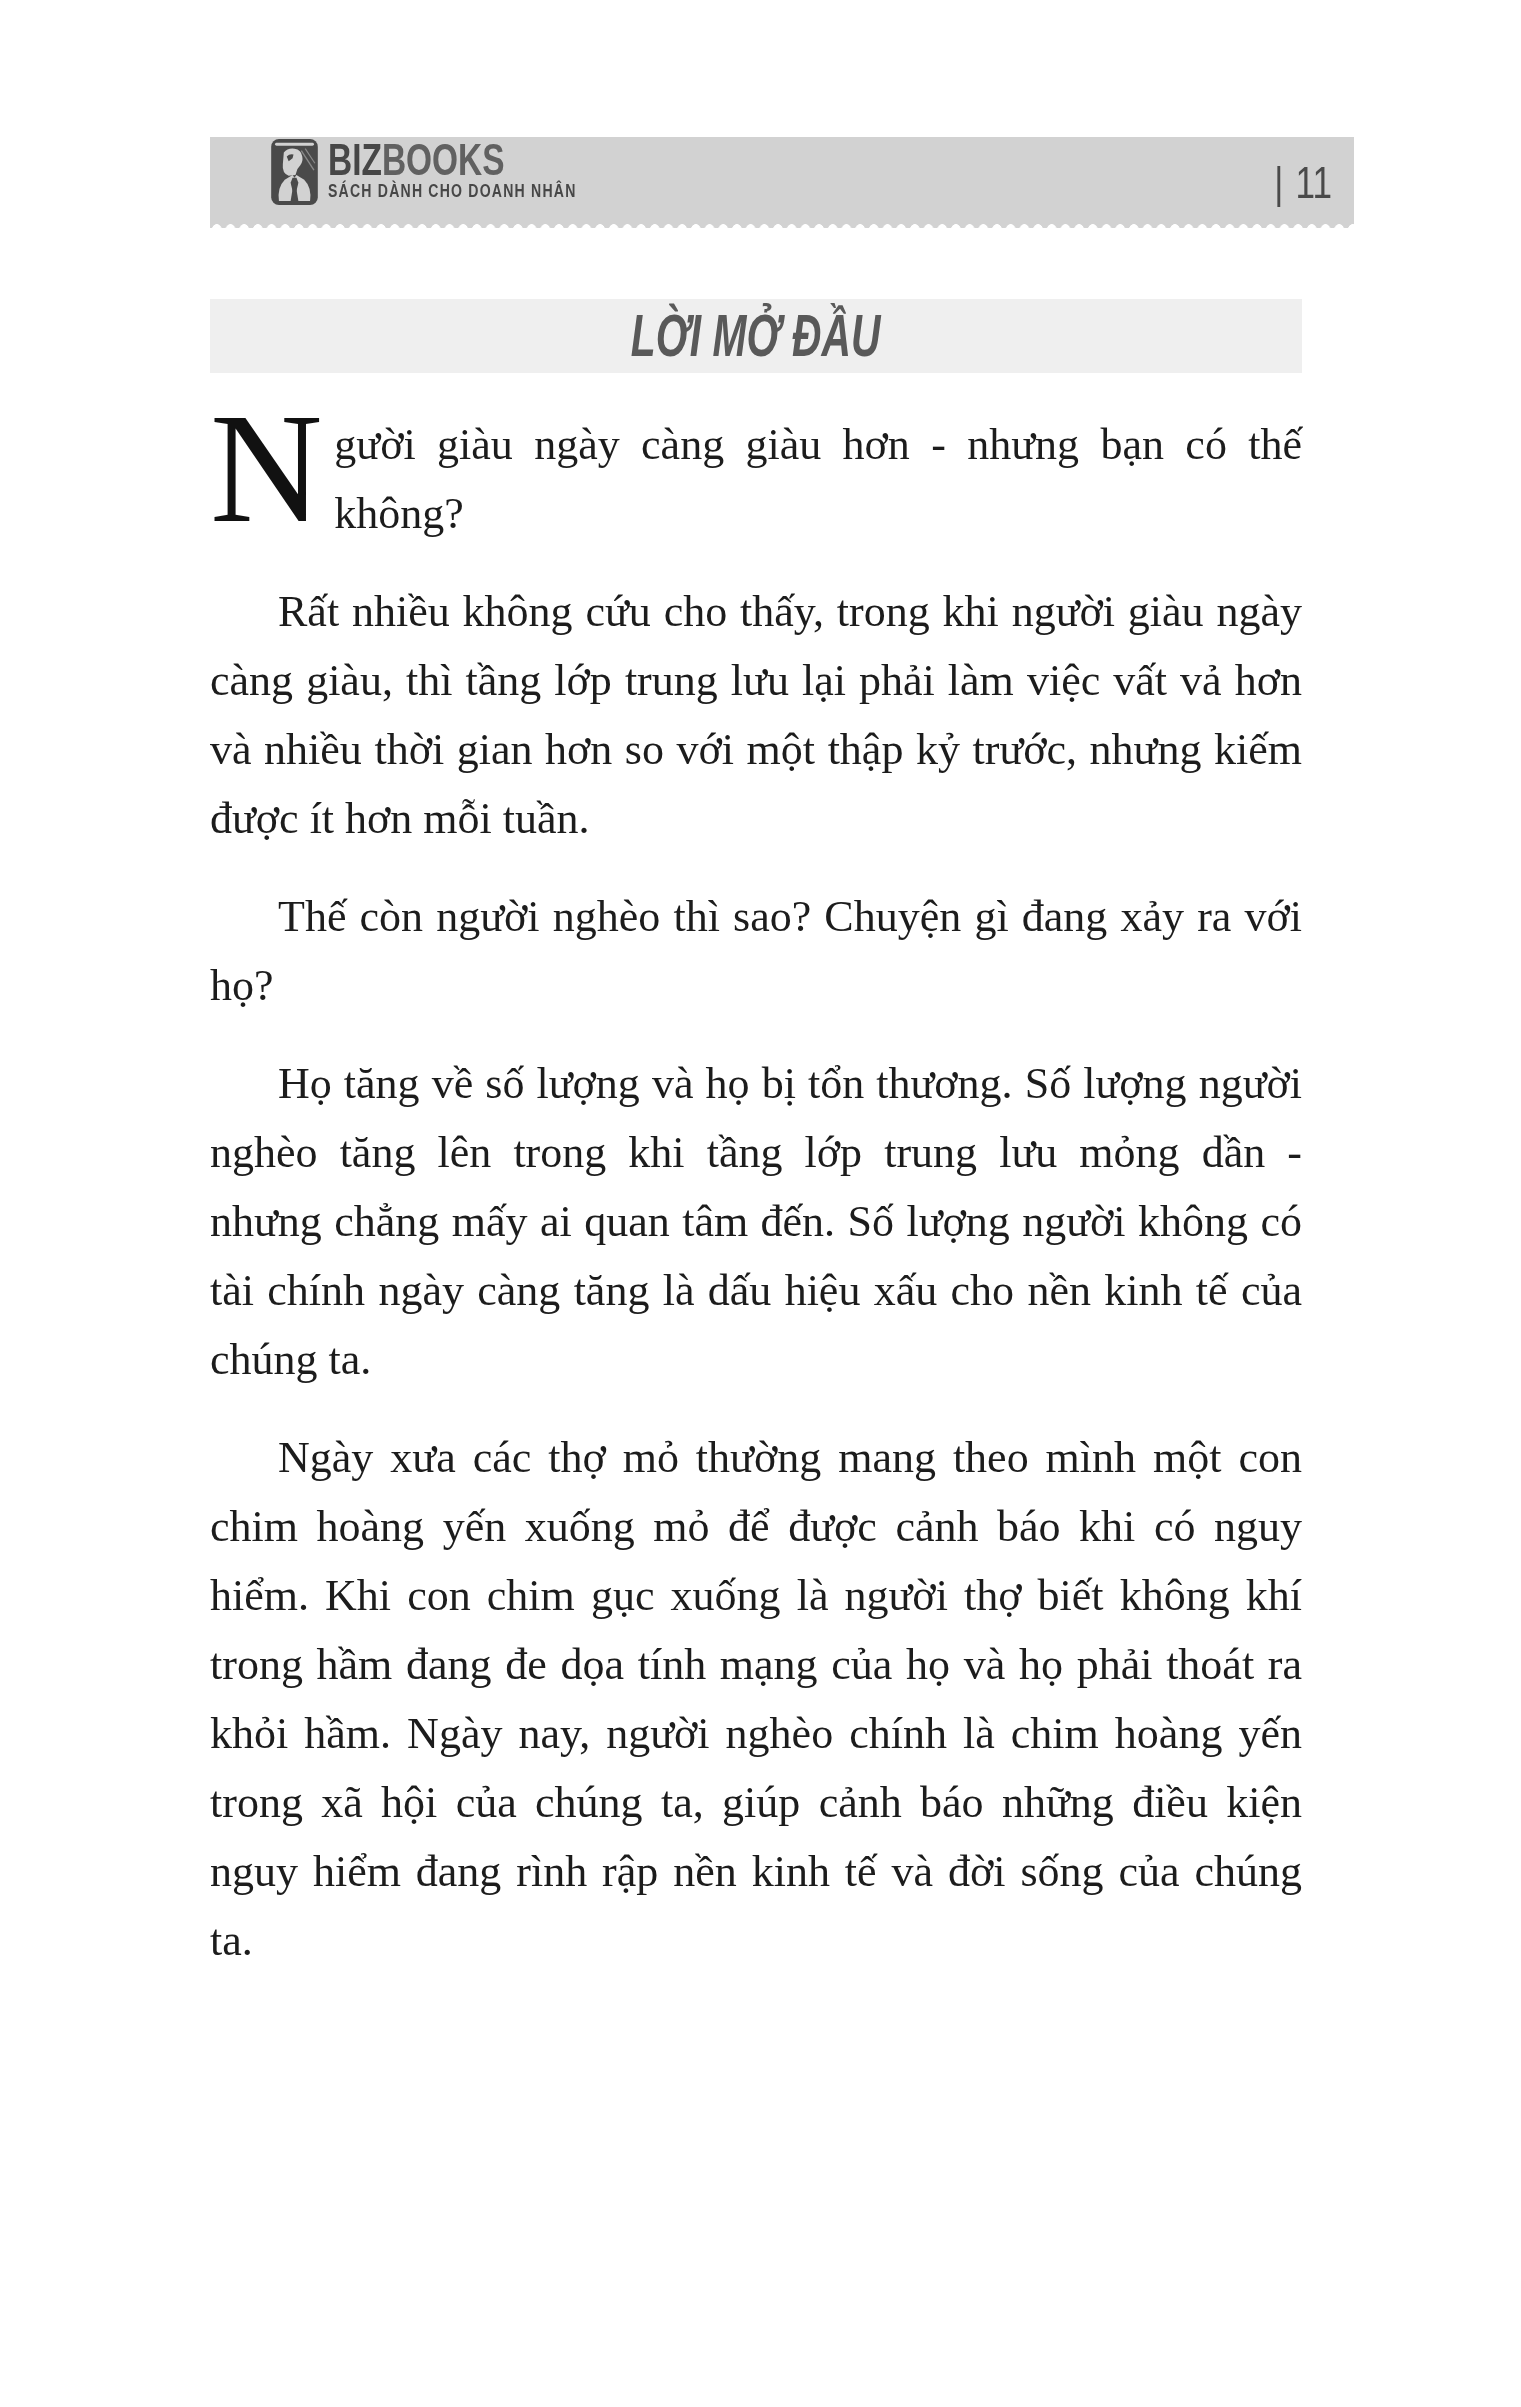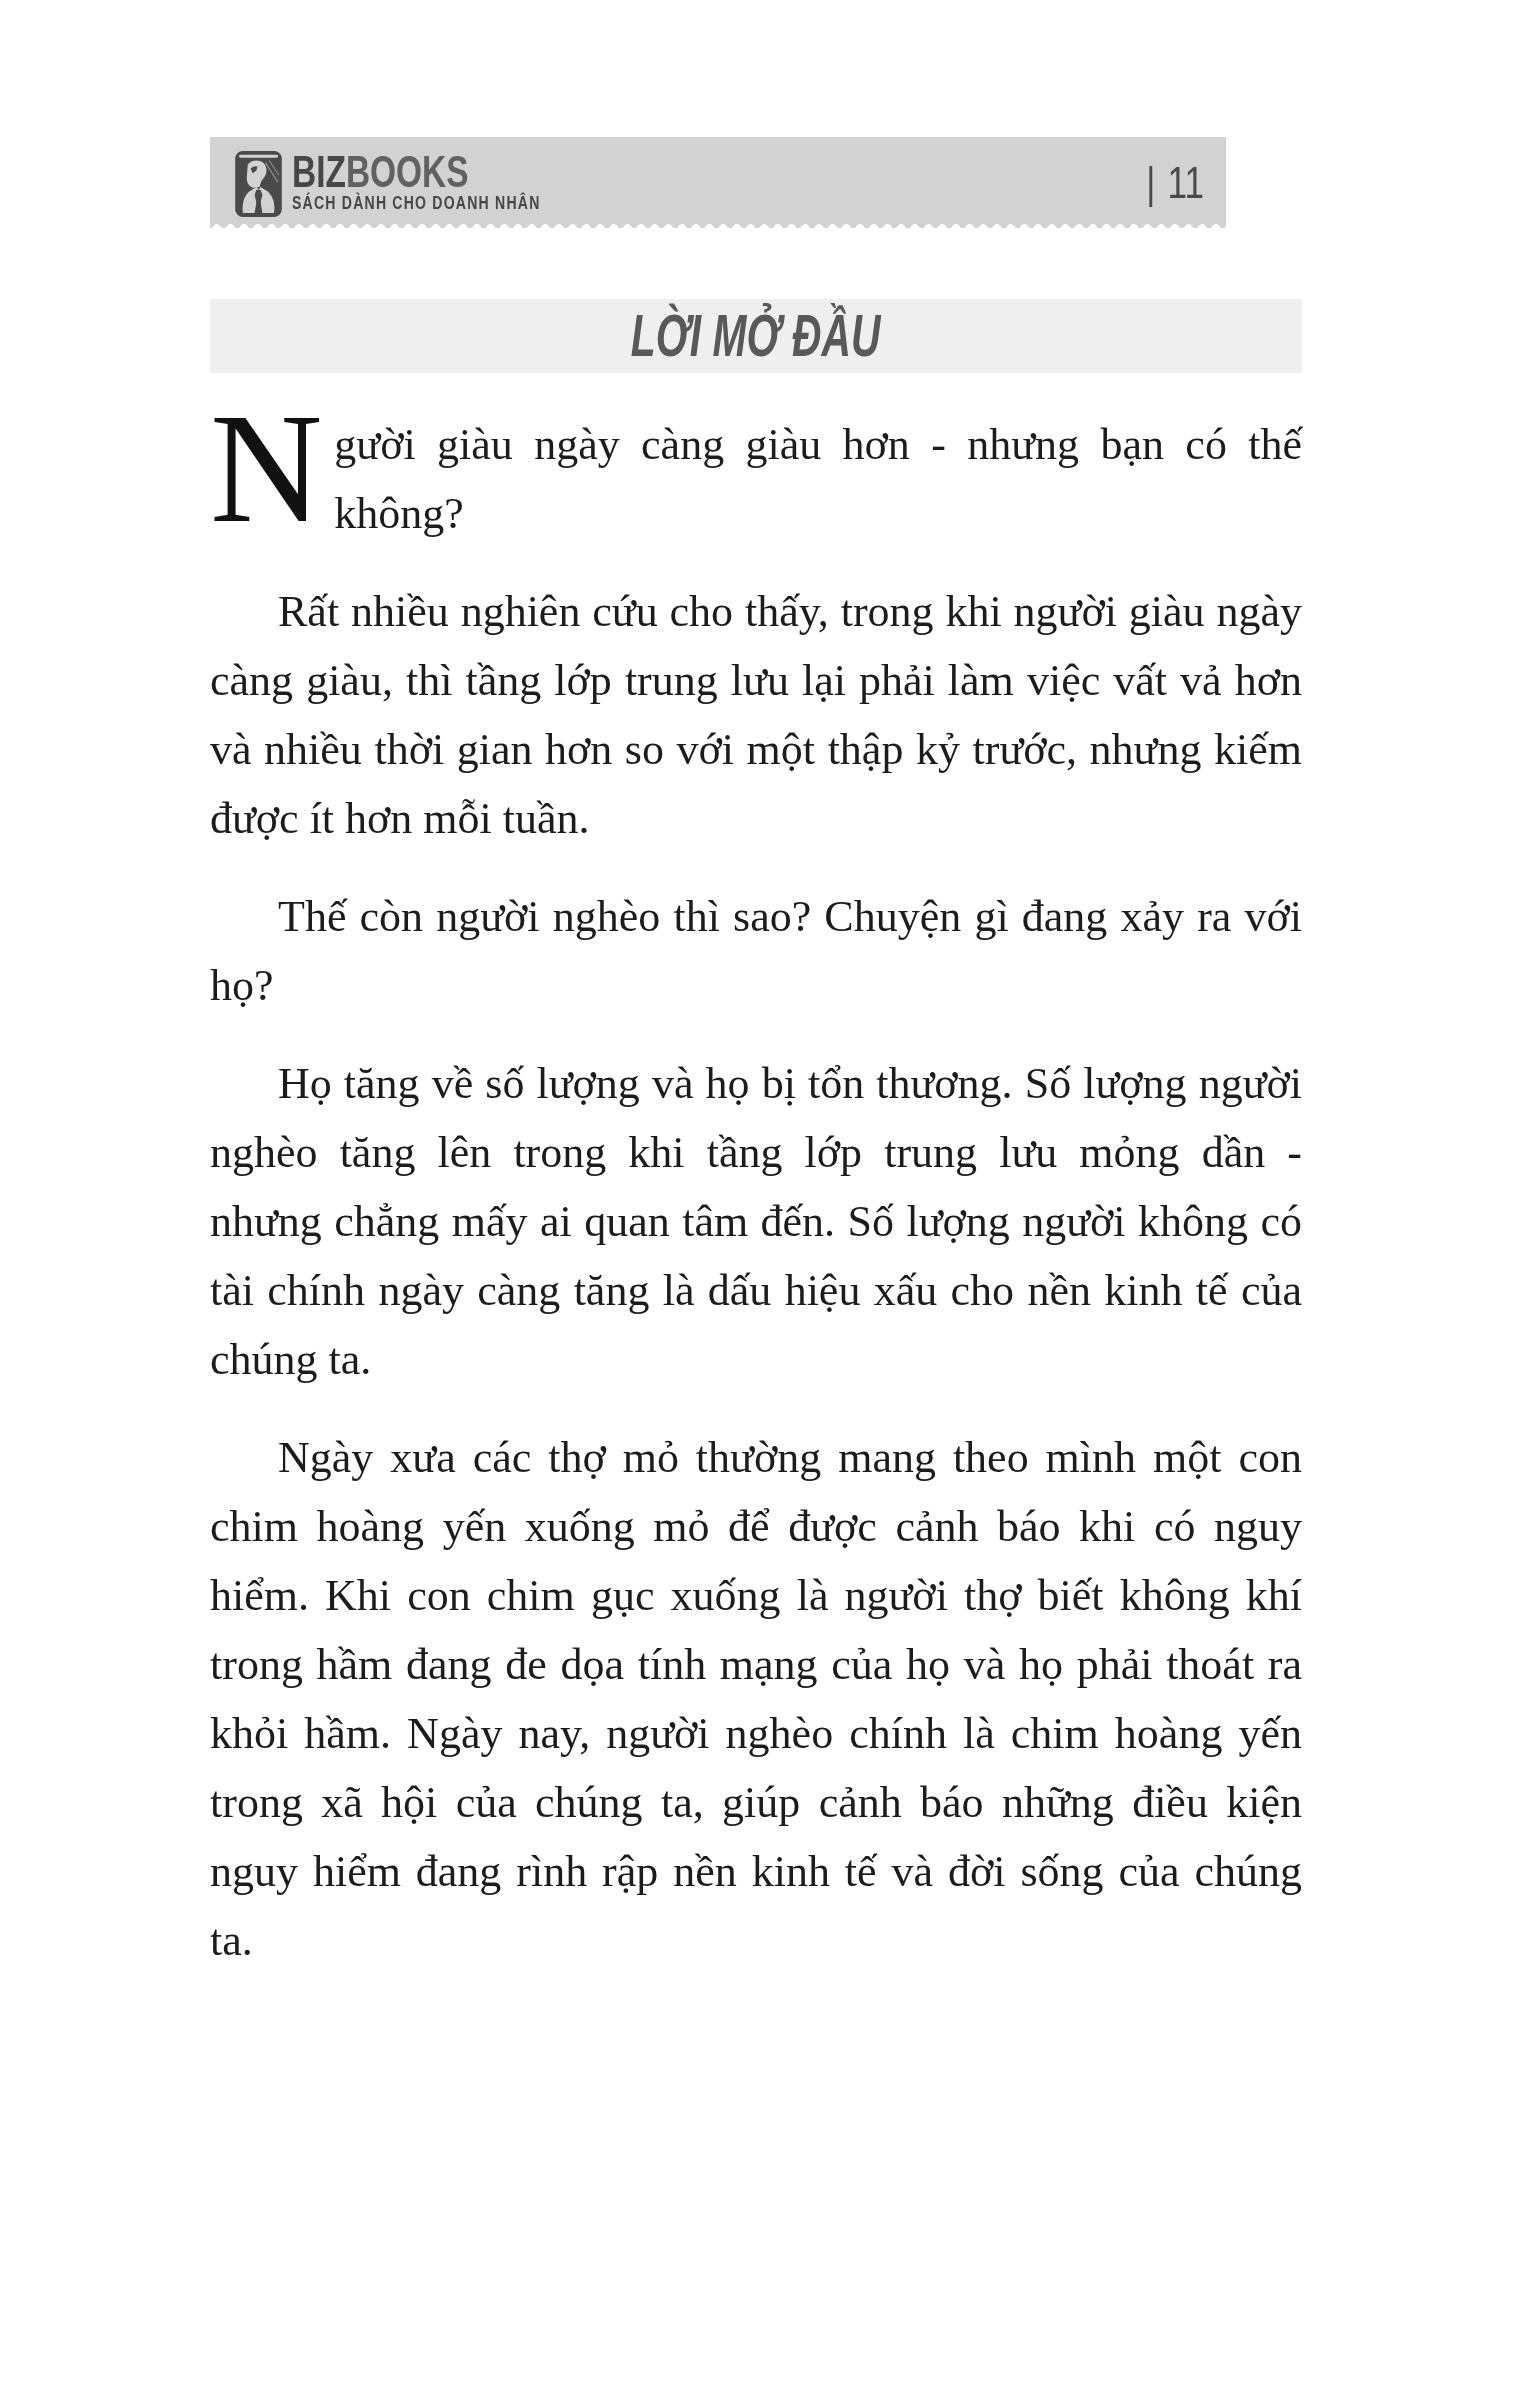--- a/index.html
+++ b/index.html
@@ -7,23 +7,23 @@
     position:relative;
     width:1521px;height:2408px;
     background:#ffffff;
     overflow:hidden;
     font-family:"Liberation Serif", serif;
   }
   
   .header-banner{
     position:absolute;
     left:210px;top:137px;
-    width:1016px;height:91px;
+    width:1108px;height:91px;
     background:#d2d2d2;
-    display:flex;align-items:center;
+    display:flex;align-items:flex-start;padding-left:36px;
   }
   
   .header-banner::after{
     content:"";
     position:absolute;left:0;bottom:-1px;width:100%;height:8.8px;
     background-image:radial-gradient(circle 4.9px at 6.8px 8.8px,#ffffff 4.5px,rgba(255,255,255,0) 4.9px);
     background-size:13.7px 8.8px;
     background-repeat:repeat-x;
   }
   .logo{
@@ -150,20 +150,20 @@
   </div>
 
   <div class="title-banner">
     <span class="title-text">LỜI MỞ ĐẦU</span>
   </div>
 
   <div class="body-text">
     <p class="intro">
       <span class="drop-cap">N</span><span>gười giàu ngày càng giàu hơn - nhưng bạn có thế không?</span>
     </p>
-    <p>Rất nhiều nghiên cứu cho thấy, trong khi người giàu ngày càng giàu, thì tầng lớp trung lưu lại phải làm việc vất vả hơn và nhiều thời gian hơn so với một thập kỷ trước, nhưng kiếm được ít hơn mỗi tuần.</p>
+    <p>Rất nhiều không cứu cho thấy, trong khi người giàu ngày càng giàu, thì tầng lớp trung lưu lại phải làm việc vất vả hơn và nhiều thời gian hơn so với một thập kỷ trước, nhưng kiếm được ít hơn mỗi tuần.</p>
     <p>Thế còn người nghèo thì sao? Chuyện gì đang xảy ra với họ?</p>
     <p>Họ tăng về số lượng và họ bị tổn thương. Số lượng người nghèo tăng lên trong khi tầng lớp trung lưu mỏng dần - nhưng chẳng mấy ai quan tâm đến. Số lượng người không có tài chính ngày càng tăng là dấu hiệu xấu cho nền kinh tế của chúng ta.</p>
     <p>Ngày xưa các thợ mỏ thường mang theo mình một con chim hoàng yến xuống mỏ để được cảnh báo khi có nguy hiểm. Khi con chim gục xuống là người thợ biết không khí trong hầm đang đe dọa tính mạng của họ và họ phải thoát ra khỏi hầm. Ngày nay, người nghèo chính là chim hoàng yến trong xã hội của chúng ta, giúp cảnh báo những điều kiện nguy hiểm đang rình rập nền kinh tế và đời sống của chúng ta.</p>
   </div>
 
 </div>
 
 
 </body></html>

